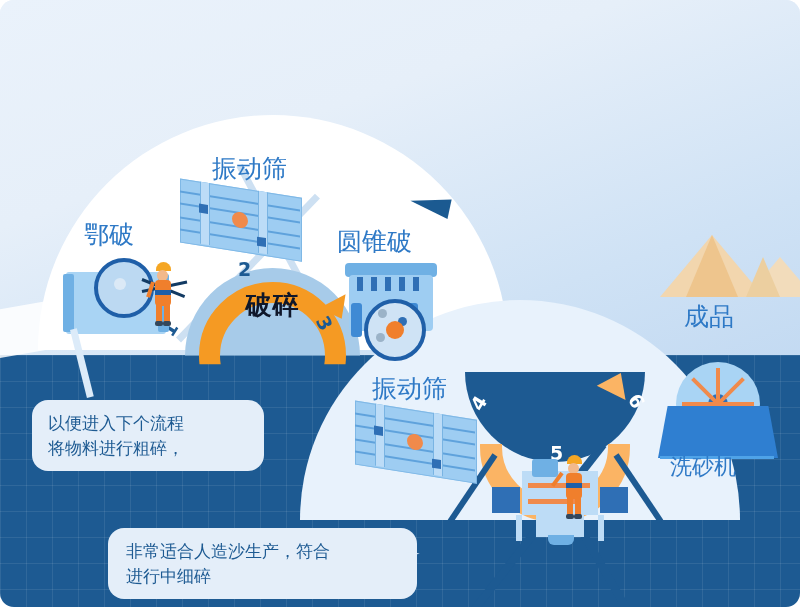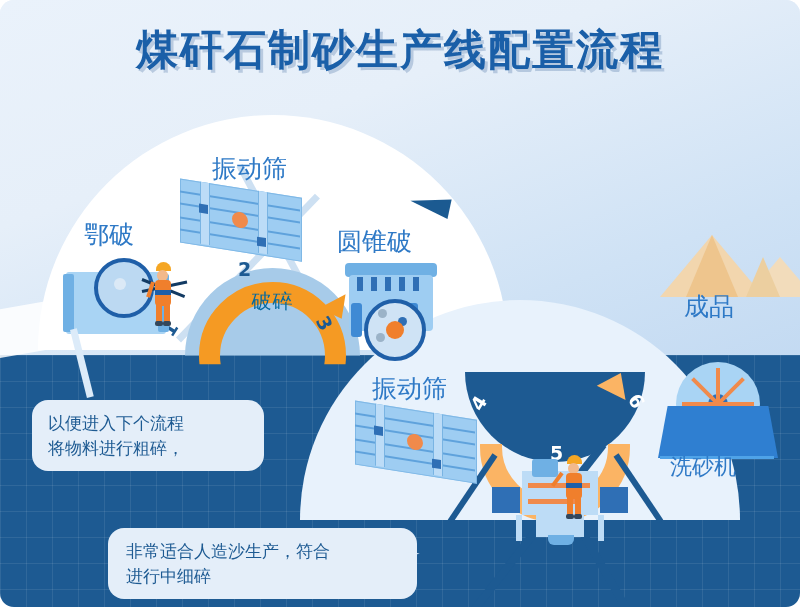--- a/index.html
+++ b/index.html
@@ -62,21 +62,21 @@
     clip-path:inset(0 0 50% 0);
   }
   .hub-top-arc{
     position:absolute;left:199px;top:282px;width:147px;height:147px;border-radius:50%;
     border:21px solid #f59a23;
     clip-path:inset(0 0 44% 0);
     box-sizing:border-box;
   }
   .hub-top-label{
     position:absolute;left:185px;top:288px;width:175px;text-align:center;
-    color:#0369a1;font-size:20px;font-weight:normal;letter-spacing:1px;
+    color:#0f172a;font-size:26px;font-weight:bold;letter-spacing:1px;
   }
   .arrow-top{
     position:absolute;left:322px;top:300px;width:0;height:0;
     border-left:15px solid transparent;border-right:15px solid transparent;
     border-top:20px solid #f59a23;
     transform:rotate(-28deg);
   }
 
   .hub-bot{
     position:absolute;left:465px;top:372px;width:180px;height:90px;
@@ -161,21 +161,20 @@
   .conn-l{position:absolute;background:#dcebf9;transform-origin:top left;}
 </style>
 </head>
 <body>
 
 <div id="canvas">
 
   <div class="bg-top"></div>
   <div class="bg-bottom"></div>
 
-  <div class="title">煤矸石制砂生产线配置流程</div>
 
   <div class="fan-top-circle"></div>
 
   <div class="sep" style="left:175px;top:140px;width:7px;height:200px;transform:rotate(44deg);"></div>
   <div class="sep" style="left:330px;top:142px;width:7px;height:200px;transform:rotate(-28deg);"></div>
 
   <div class="fan-bottom-round"></div>
   <div class="sep" style="left:470px;top:400px;width:8px;height:210px;transform:rotate(38deg);background:#1d5a92;"></div>
   <div class="sep" style="left:625px;top:398px;width:8px;height:215px;transform:rotate(-30deg);background:#1d5a92;"></div>
 
@@ -265,21 +264,21 @@
   </div>
 
   <div class="tail" style="left:410px;top:195px;border-top:10px solid transparent;border-bottom:10px solid transparent;border-right:40px solid #1b5a91;transform:rotate(12deg);"></div>
 
   <div class="icon-wrap" style="left:660px;top:235px;">
     <div class="pyr" style="left:0;top:0;border-left:52px solid transparent;border-right:52px solid transparent;border-bottom:62px solid #f2d6ae;"></div>
     <div class="pyr" style="left:26px;top:0;border-left:26px solid transparent;border-right:26px solid transparent;border-bottom:62px solid #eec58d;"></div>
     <div class="pyr" style="left:86px;top:22px;border-left:34px solid transparent;border-right:34px solid transparent;border-bottom:40px solid #f2dcbb;"></div>
     <div class="pyr" style="left:86px;top:22px;border-left:17px solid transparent;border-right:17px solid transparent;border-bottom:40px solid #eccfa0;"></div>
   </div>
-  <div class="lbl" style="left:684px;top:290px;font-family:Liberation Mono, monospace;">成品</div>
+  <div class="lbl" style="left:684px;top:300px;font-family:Liberation Mono, monospace;">成品</div>
 
   <div class="conn-l" style="left:70px;top:330px;width:7px;height:70px;transform:rotate(-14deg);"></div>
   <div class="callout callout-light" style="left:32px;top:400px;width:200px;">
     <div>以便进入下个流程</div>
     <div>将物料进行粗碎，</div>
   </div>
 
   <div class="lbl" style="left:372px;top:372px;">振动筛</div>
 
   <div class="icon-wrap" style="left:355px;top:410px;">

